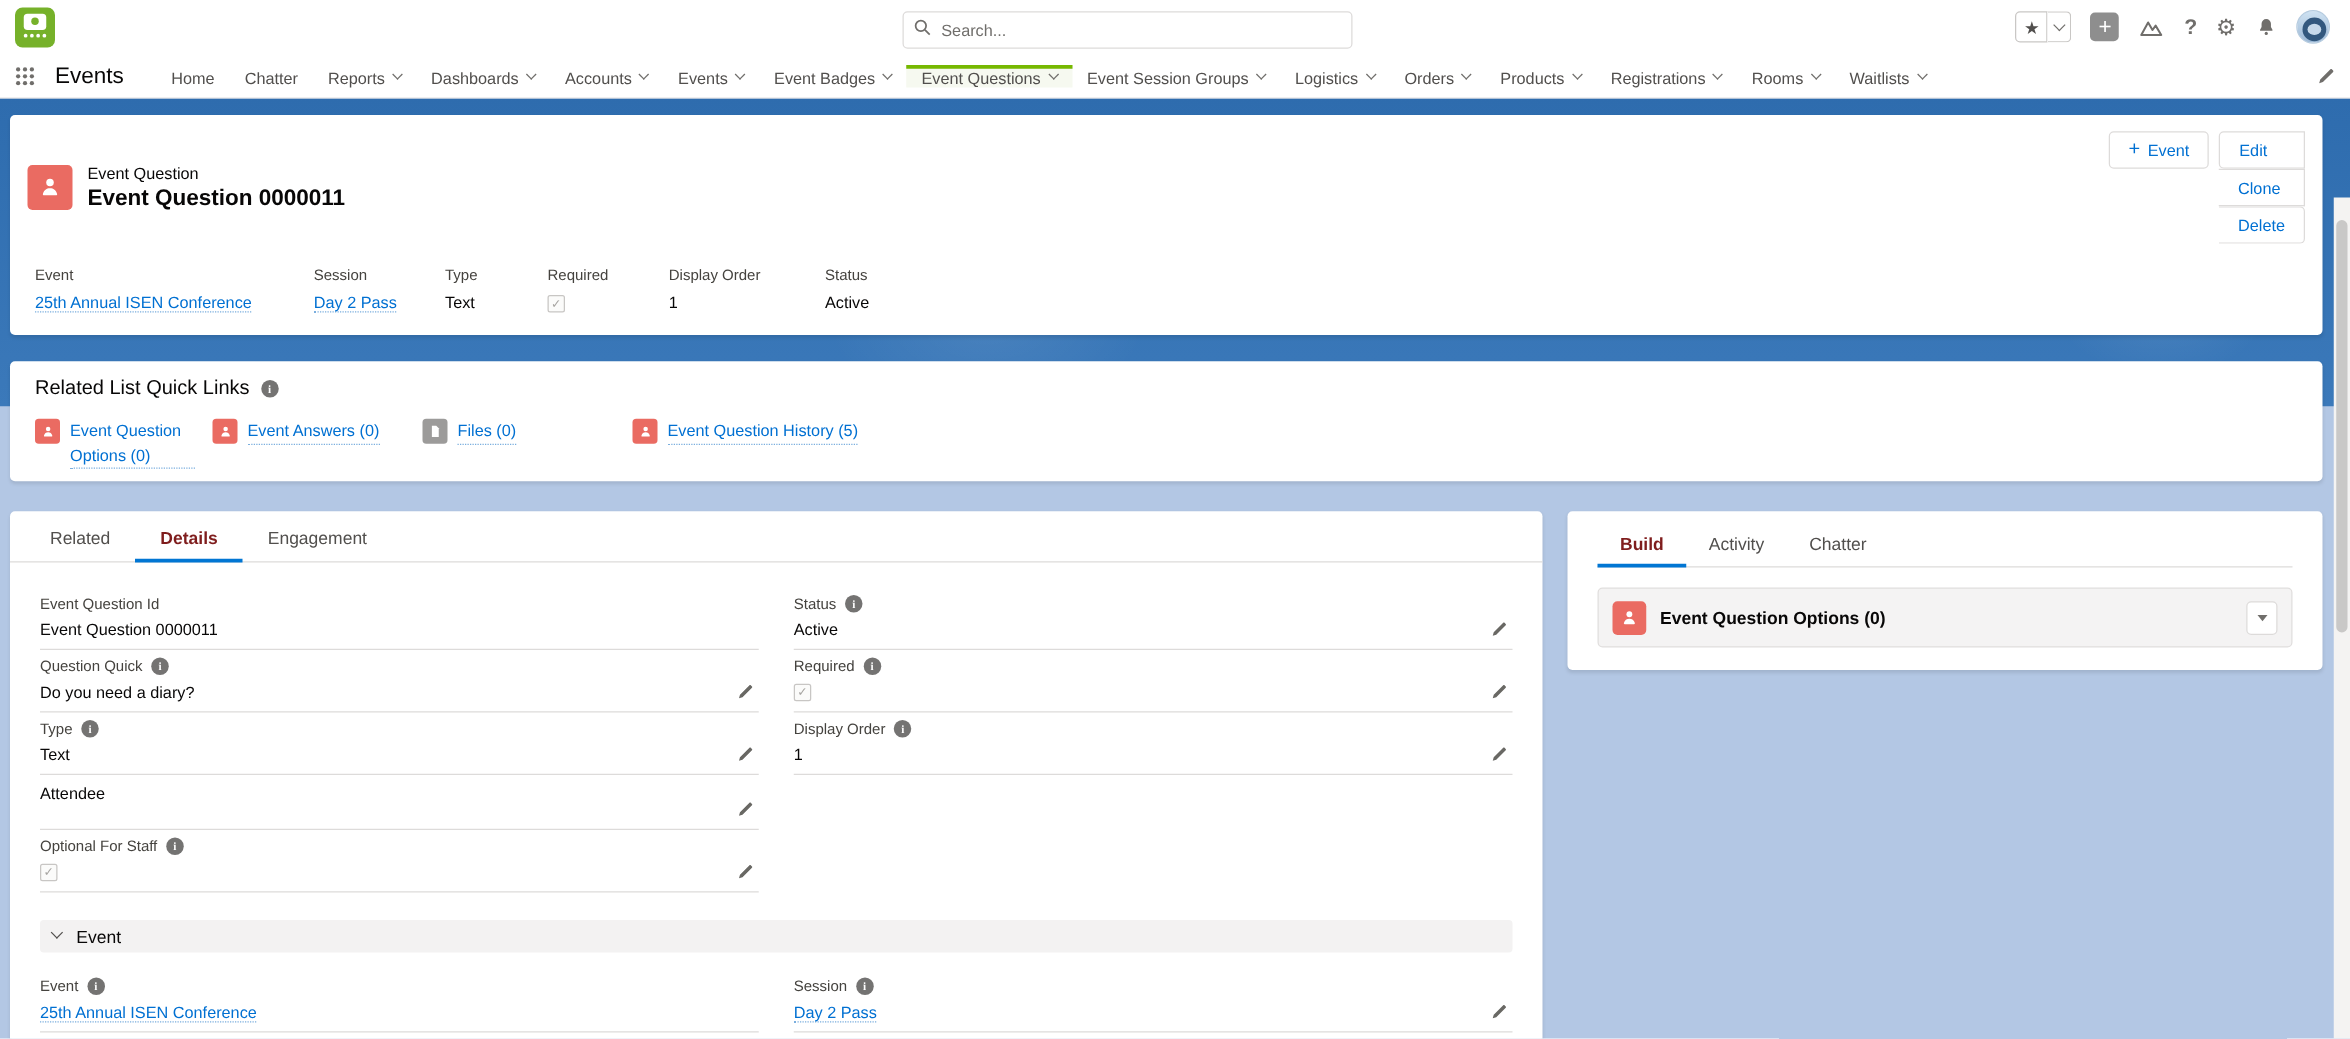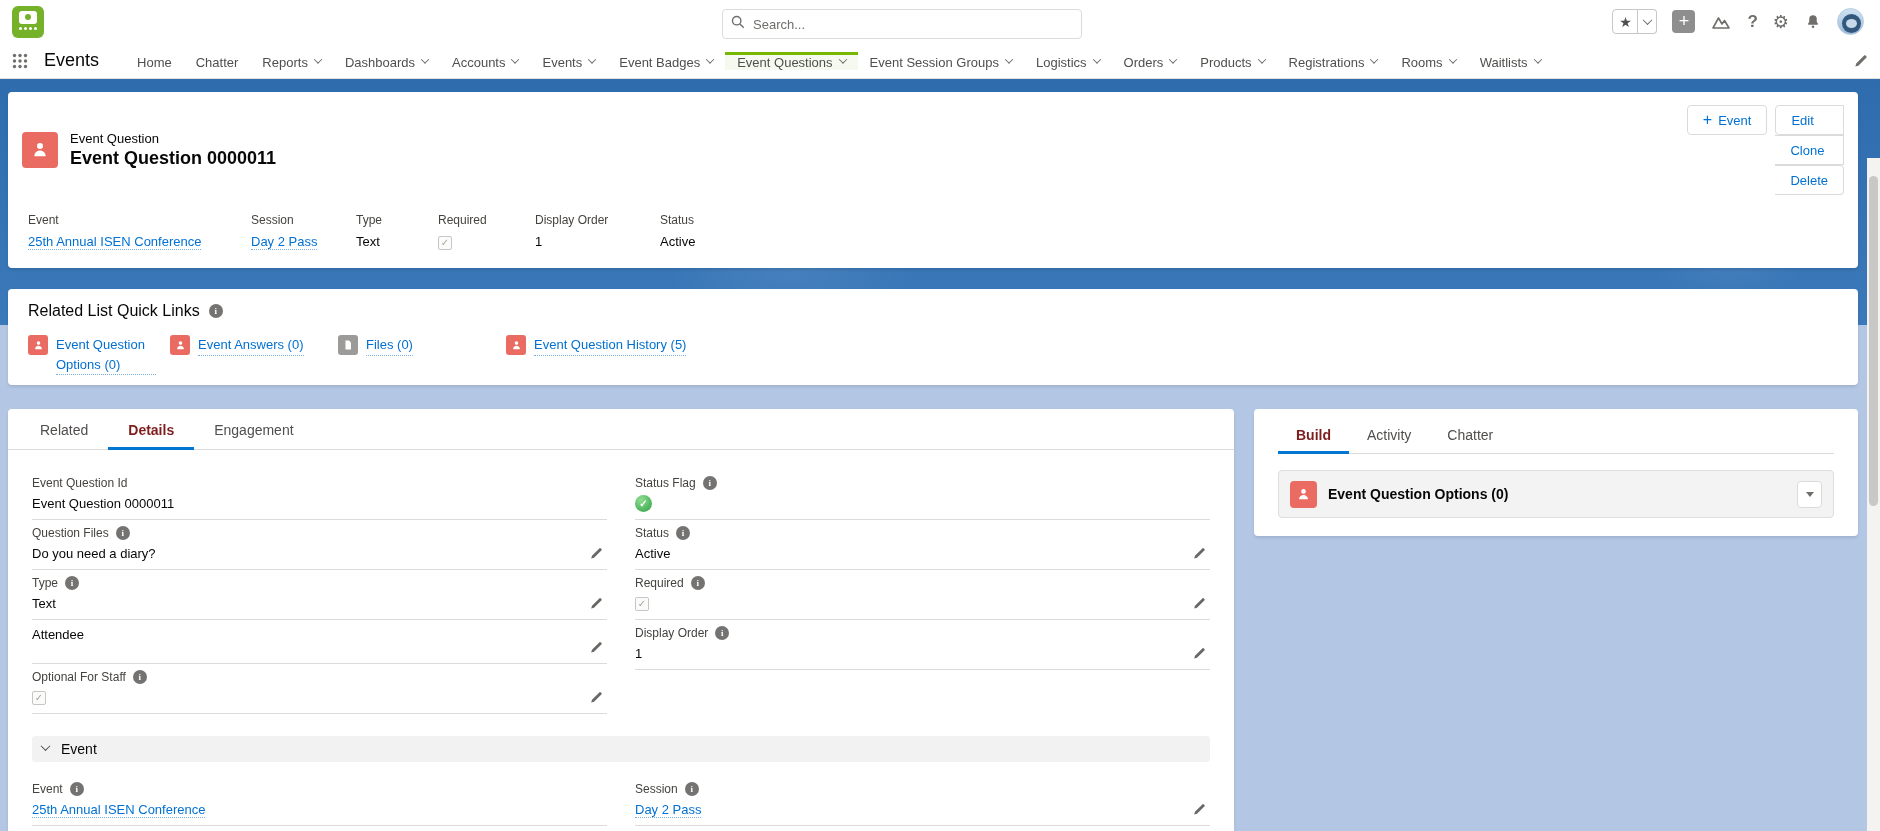--- a/index.html
+++ b/index.html
@@ -365,21 +365,21 @@
           <div class="form">
             <div class="fcol">
               <div class="field">
                 <div class="f-label">
                     <span>Event Question Id</span>
                   </div>
                 <div class="f-value">Event Question 0000011</div>
               </div>
               <div class="field">
                 <div class="f-label">
-                    <span>Question Files</span>
+                    <span>Question Quick</span>
                     <span class="info"></span>
                   </div>
                 <div class="f-value">Do you need a diary?</div>
                 <svg class="pencil" width="14" height="14" viewBox="0 0 16 16">
                     <path d="M12.3 1.6l2.1 2.1c.3.3.3.8 0 1.1l-8.7 8.7-3.2.9.9-3.2 8.7-8.7c.3-.3.8-.3 1.2.1z" fill="#696864"></path>
                   </svg>
               </div>
               <div class="field">
                 <div class="f-label">
                     <span>Type</span>
@@ -403,29 +403,20 @@
                   </div>
                 <div class="f-value">
                     <span class="checkbox"></span>
                   </div>
                 <svg class="pencil" width="14" height="14" viewBox="0 0 16 16">
                     <path d="M12.3 1.6l2.1 2.1c.3.3.3.8 0 1.1l-8.7 8.7-3.2.9.9-3.2 8.7-8.7c.3-.3.8-.3 1.2.1z" fill="#696864"></path>
                   </svg>
               </div>
             </div>
             <div class="fcol">
-              <div class="field">
-                <div class="f-label">
-                    <span>Status Flag</span>
-                    <span class="info"></span>
-                  </div>
-                <div class="f-value">
-                    <span class="flag"></span>
-                  </div>
-              </div>
               <div class="field">
                 <div class="f-label">
                     <span>Status</span>
                     <span class="info"></span>
                   </div>
                 <div class="f-value">Active</div>
                 <svg class="pencil" width="14" height="14" viewBox="0 0 16 16">
                     <path d="M12.3 1.6l2.1 2.1c.3.3.3.8 0 1.1l-8.7 8.7-3.2.9.9-3.2 8.7-8.7c.3-.3.8-.3 1.2.1z" fill="#696864"></path>
                   </svg>
               </div>

